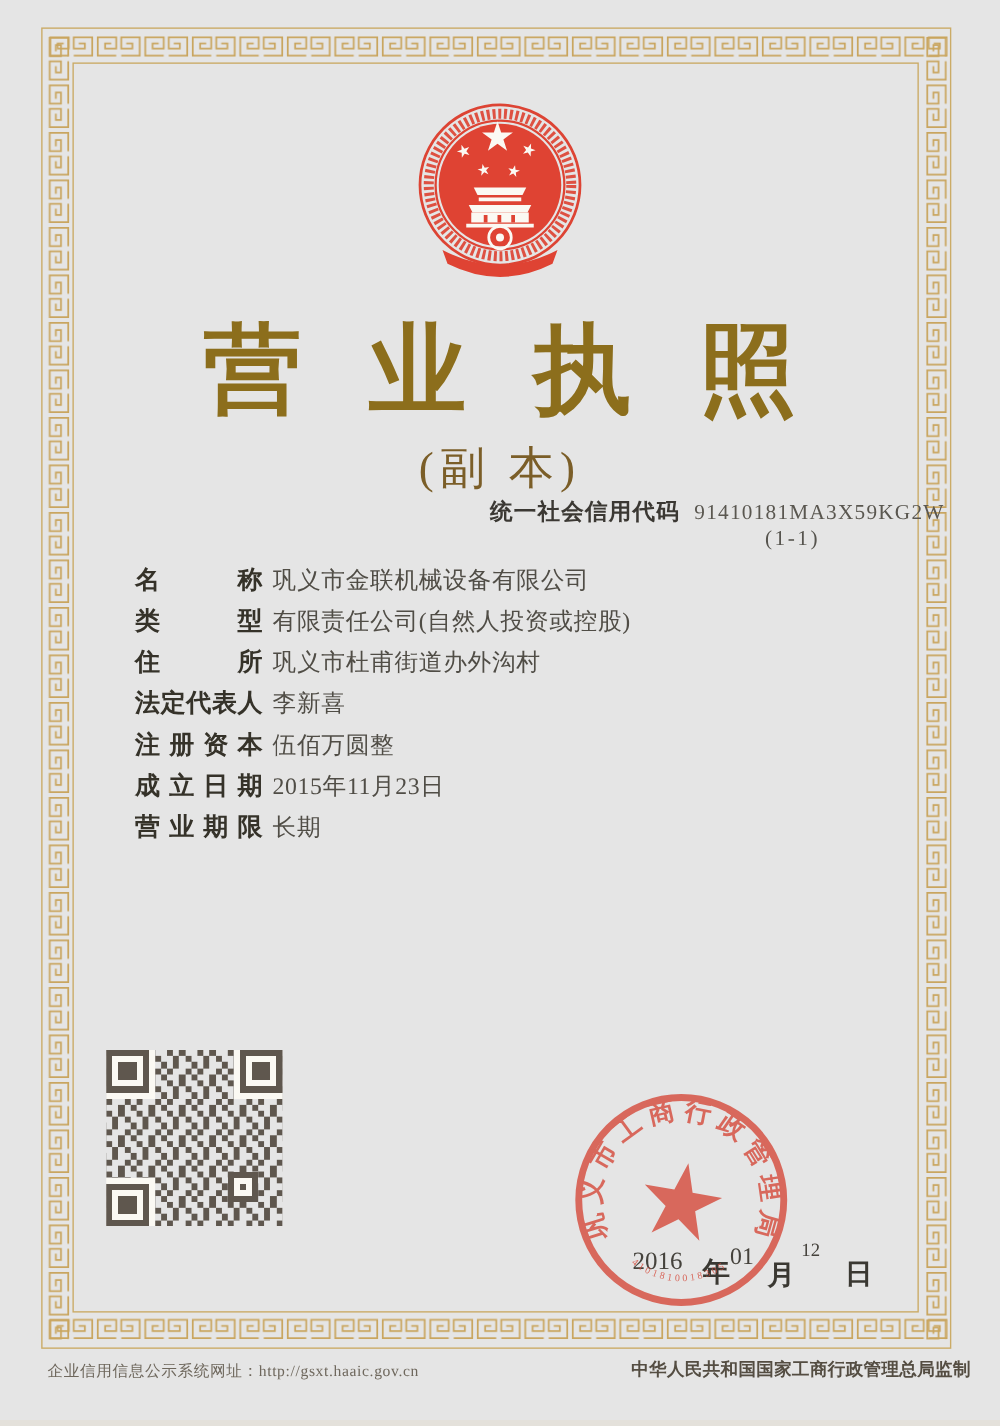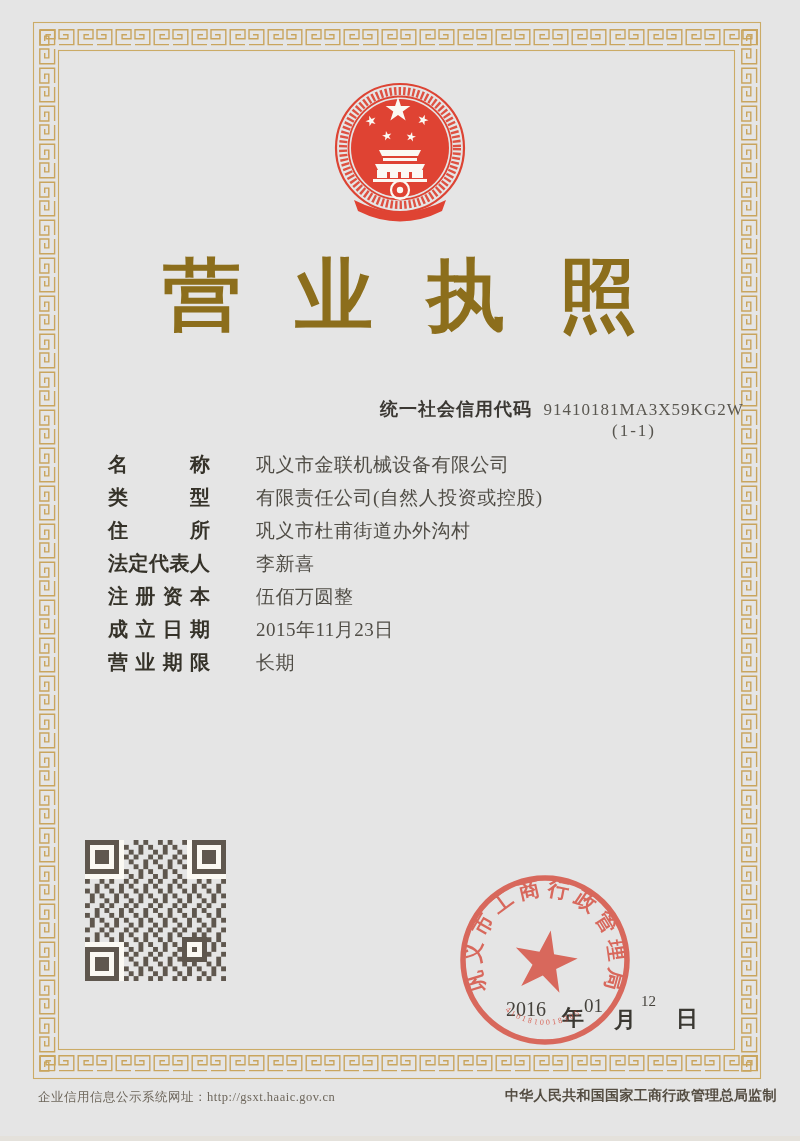--- a/index.html
+++ b/index.html
@@ -19,27 +19,27 @@
     position:absolute;left:0;top:244px;width:800px;margin:0;
     text-align:center;font-size:78px;font-weight:800;
     letter-spacing:54px;padding-left:54px;box-sizing:border-box;
     color:#8c6e1c;font-family:"Liberation Sans", sans-serif;
   }
   .subtitle{
     position:absolute;left:0;top:350px;width:800px;text-align:center;
     font-size:36px;letter-spacing:5px;color:#7b5e28;
     font-family:"Liberation Serif", serif;
   }
-  .code-row{position:absolute;left:380px;top:397px;white-space:nowrap;}
+  .code-row{position:absolute;left:392px;top:397px;white-space:nowrap;}
   .code-label{font-size:18px;font-weight:700;color:#3b3833;letter-spacing:1px;}
   .code-value{font-size:17px;color:#5a5750;letter-spacing:1px;font-family:"Liberation Serif", serif;margin-left:7px;}
   .page-no{position:absolute;left:612px;top:421px;font-size:17px;color:#56544e;letter-spacing:2px;font-family:"Liberation Serif", serif;}
 
   .fields{position:absolute;left:108px;top:452px;width:560px;}
-  .field-row{display:flex;align-items:flex-start;margin-bottom:8px;gap:38px;}
+  .field-row{display:flex;align-items:flex-start;margin-bottom:8px;}
   .field-label{
     flex:none;width:102px;font-size:20px;font-weight:700;color:#353229;
     line-height:25px;text-align:justify;text-align-last:justify;text-justify:inter-character;
   }
   .field-value{
     margin-left:8px;font-size:19px;color:#504d46;line-height:25px;
     font-family:"Liberation Serif", serif;letter-spacing:0.5px;
   }
   .field-row.scope .field-value{width:420px;line-height:27px;}
 
@@ -128,20 +128,21 @@
           <rect x="56" y="94" width="3" height="6"></rect>
             <rect x="67" y="94" width="3" height="6"></rect>
             <rect x="78" y="94" width="3" height="6"></rect>
         </g>
         <circle cx="69" cy="112" r="9" fill="none" stroke="#fbf9f3" stroke-width="2.2"></circle>
         <circle cx="69" cy="112" r="3.2" fill="#fbf9f3"></circle>
       </svg>
     </div>
 
     <h1 class="title">营业执照</h1>
+    <div class="subtitle">(副 本)</div>
 
     <div class="code-row">
       <span class="code-label">统一社会信用代码</span>
       <span class="code-value">91410181MA3X59KG2W</span>
     </div>
     <div class="page-no">(1-1)</div>
 
     <div class="fields">
       <div class="field-row">
         <div class="field-label">名称</div>

